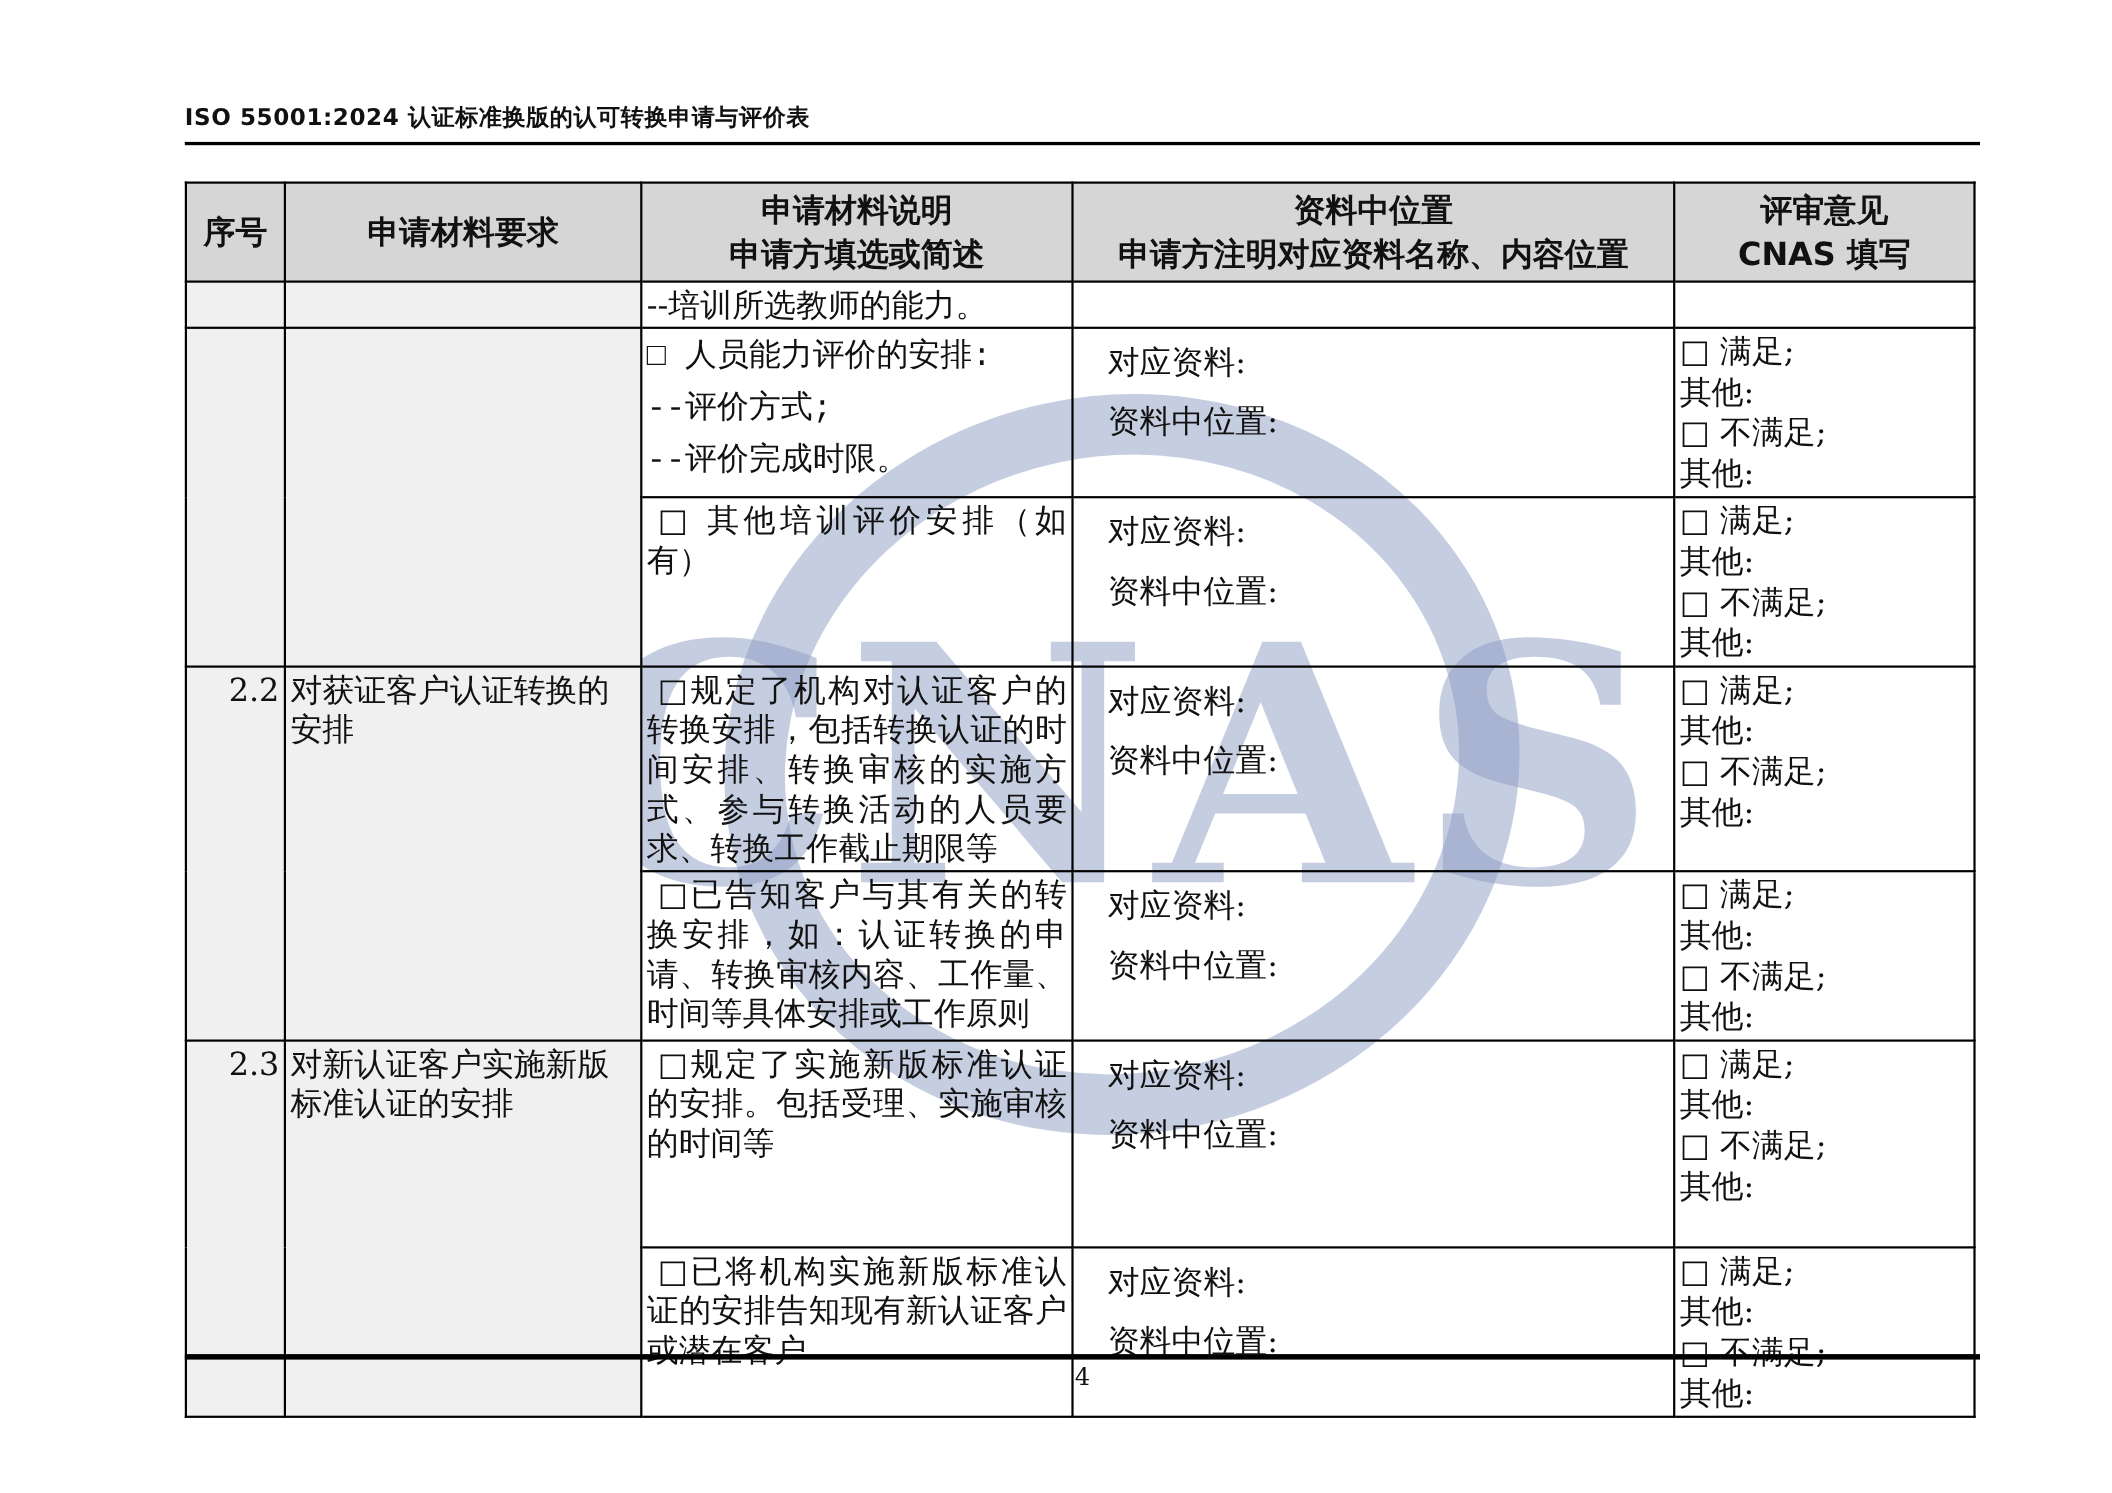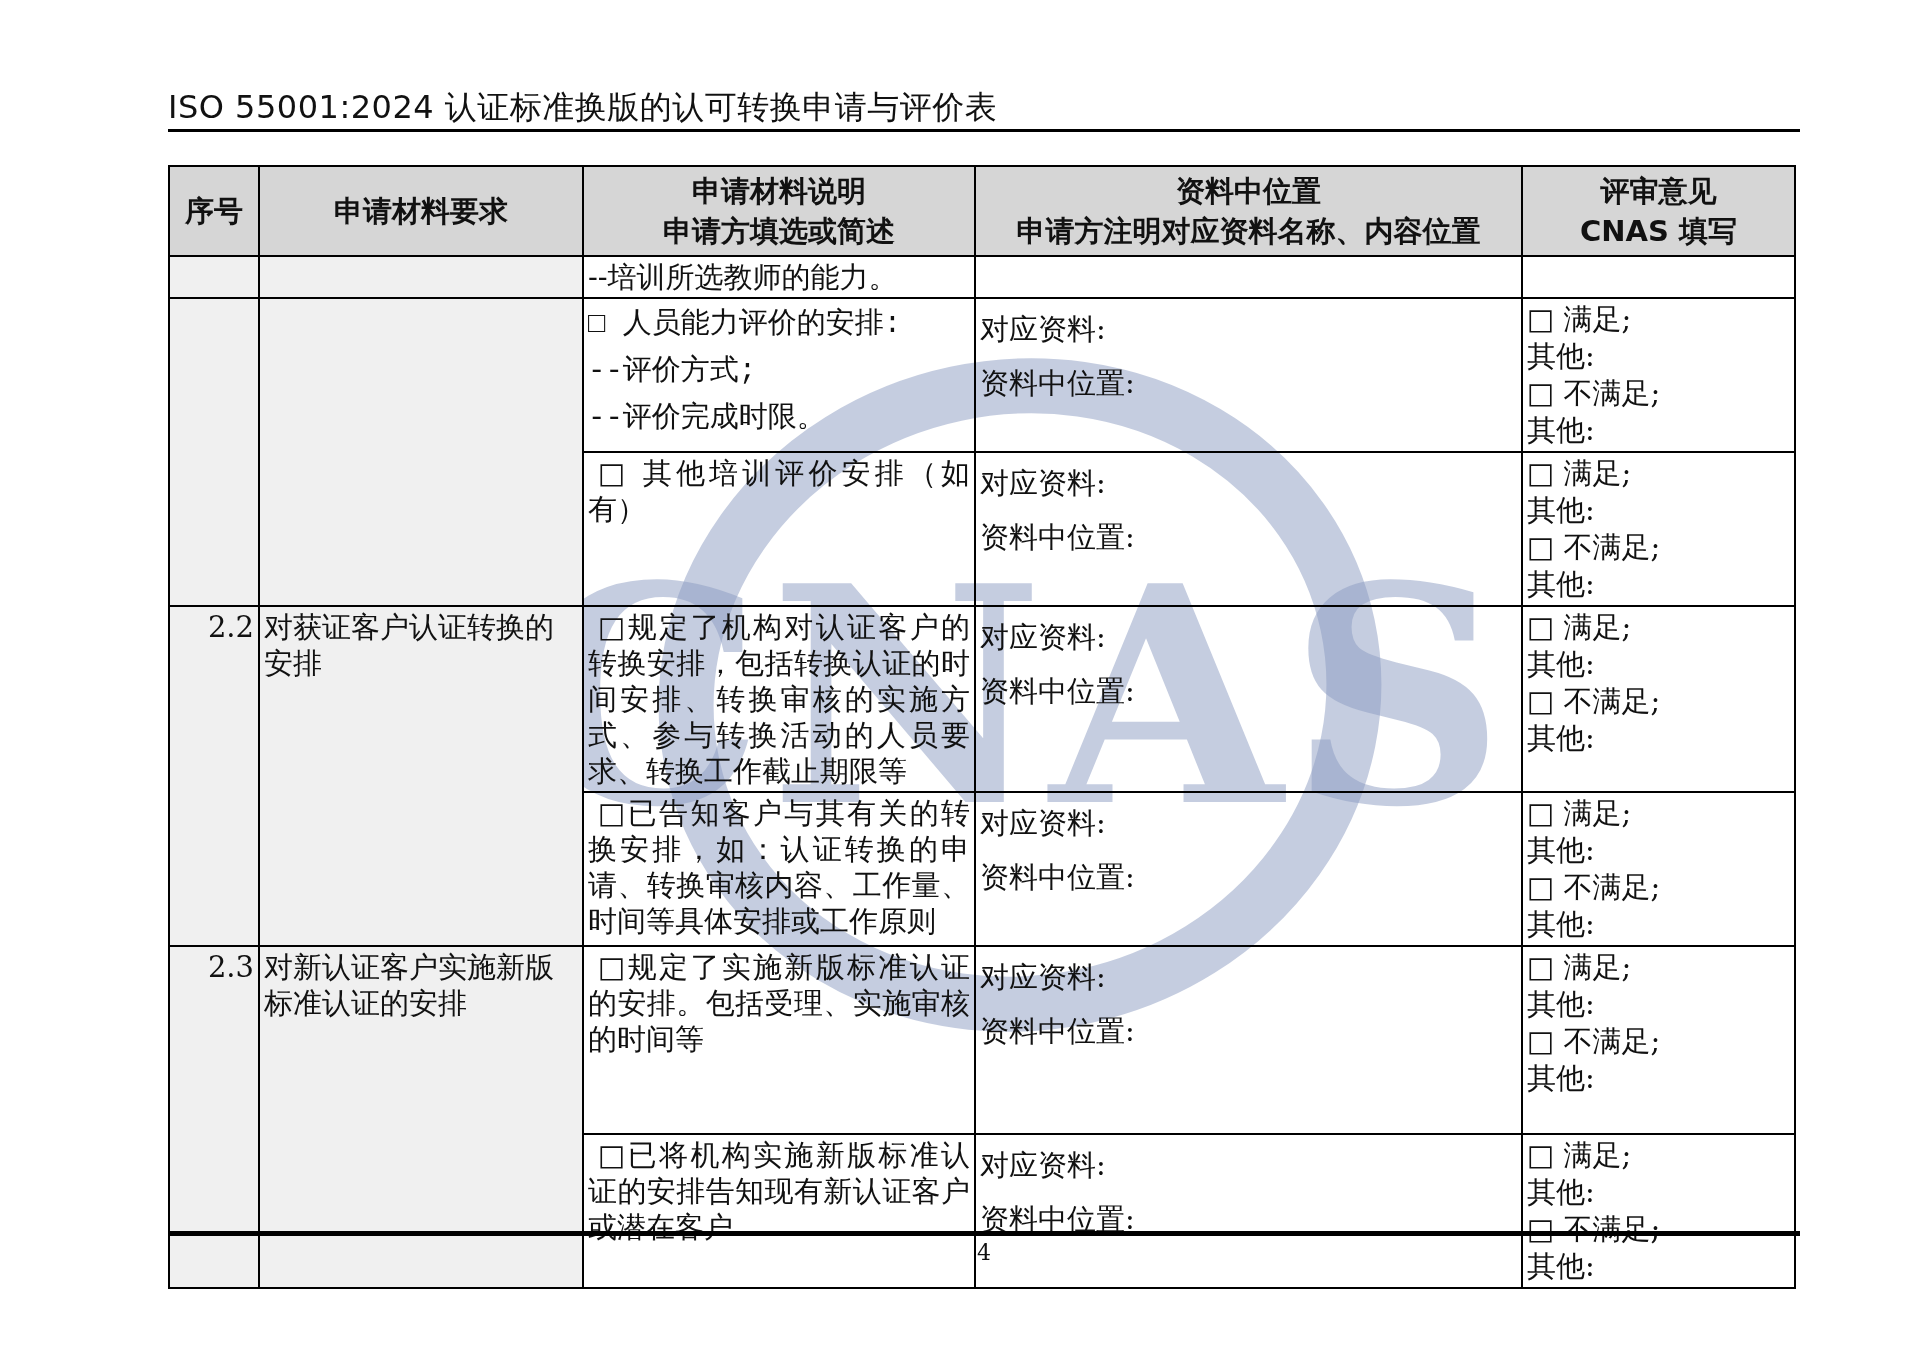--- a/index.html
+++ b/index.html
@@ -3,21 +3,21 @@
 <meta charset="utf-8">
 <style>
   html,body{margin:0;padding:0;background:#ffffff;}
   body{
     width:1920px;height:1357px;position:relative;overflow:hidden;
     font-family:"DejaVu Serif","Liberation Serif",serif;color:#111;
   }
   .doc-title{
     position:absolute;left:168px;top:92px;width:1632px;
     font-family:"DejaVu Sans","Liberation Sans",sans-serif;
-    font-weight:normal;font-size:32px;line-height:30px;letter-spacing:0.5px;
+    font-weight:bold;font-size:21px;line-height:30px;letter-spacing:0.5px;
     border-bottom:3px solid #000;padding-bottom:7px;z-index:2;
   }
   .watermark{position:absolute;left:0;top:0;width:1920px;height:1357px;z-index:0;pointer-events:none;}
   table.main{
     position:absolute;left:168px;top:165px;width:1626px;z-index:1;
     border-collapse:collapse;table-layout:fixed;background:transparent;
   }
   table.main td,table.main th{
     border:2px solid #000;vertical-align:top;padding:2px 4px;
     font-size:29px;line-height:36px;word-break:break-all;
@@ -26,21 +26,21 @@
     background:#d6d6d6;text-align:center;vertical-align:middle;
     font-family:"DejaVu Sans","Liberation Sans",sans-serif;
     font-weight:bold;font-size:29px;line-height:40px;padding:4px 2px;
   }
   .cell-gray{background:#f0f0f0;}
   .seq-cell{text-align:right;padding-top:8px;font-size:27px;}
   .req-cell{padding:8px 10px;line-height:44px;}
   .desc-cell{padding:2px 6px;}
   .desc-par{text-align:justify;text-indent:10px;}
   .wide-lines div{line-height:47px;font-family:Liberation Mono, monospace;}
-  .ref-cell div{line-height:52px;padding-top:2px;}
+  .ref-cell div{line-height:52px;padding-top:2px;margin-left:27px;}
   .review-cell div{line-height:37px;}
   .review-cell{padding-top:6px;}
   .page-footer-rule{
     position:absolute;left:168px;top:1231px;width:1632px;height:5px;background:#000;z-index:2;
   }
   .page-number{
     position:absolute;left:168px;top:1240px;width:1632px;text-align:center;
     font-size:22px;font-family:"DejaVu Serif","Liberation Serif",serif;z-index:2;
   }
 </style>

